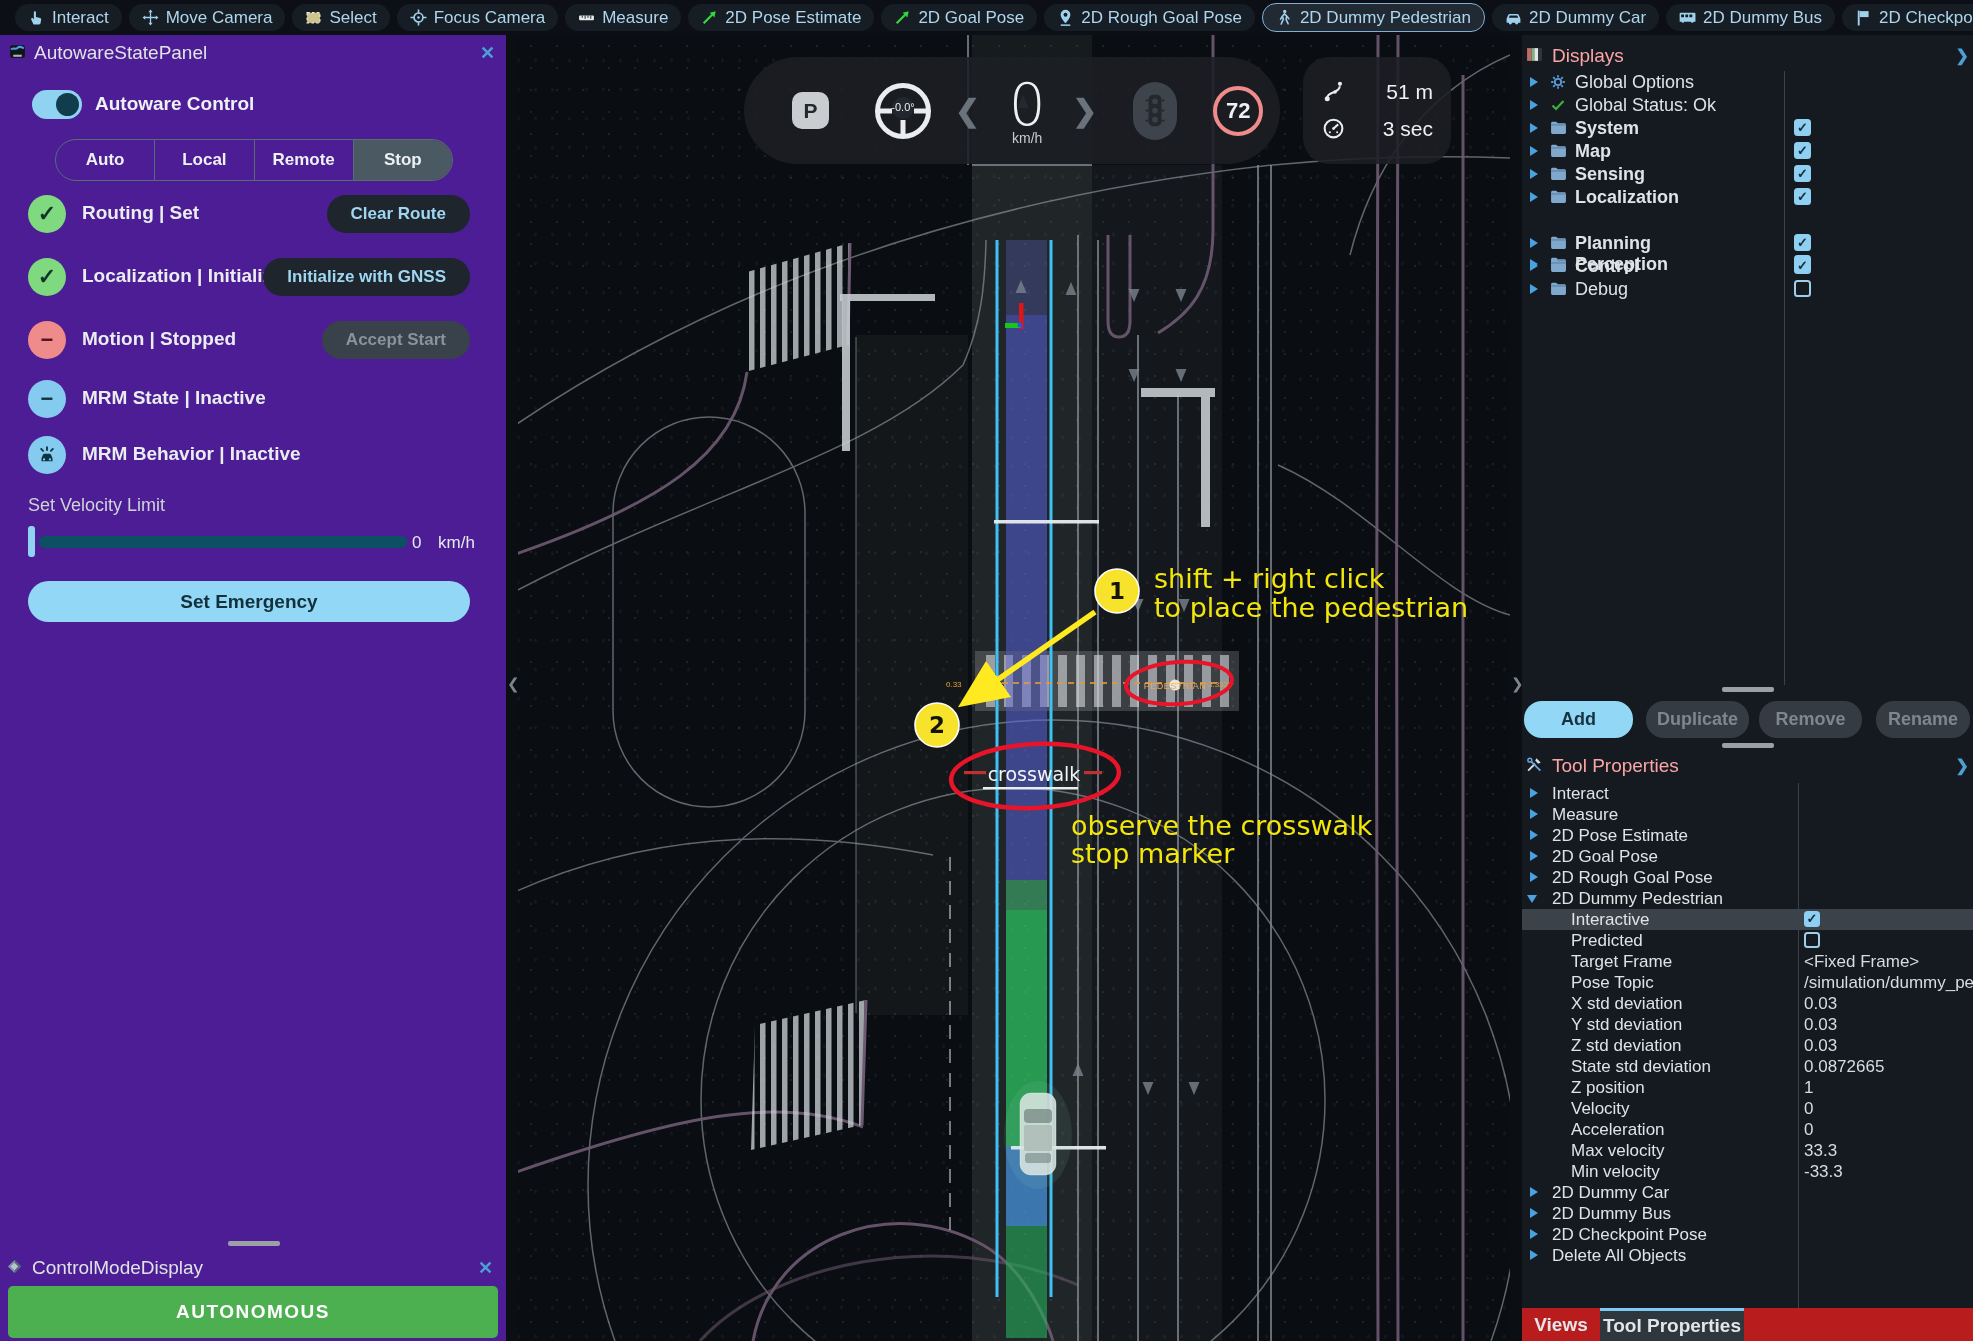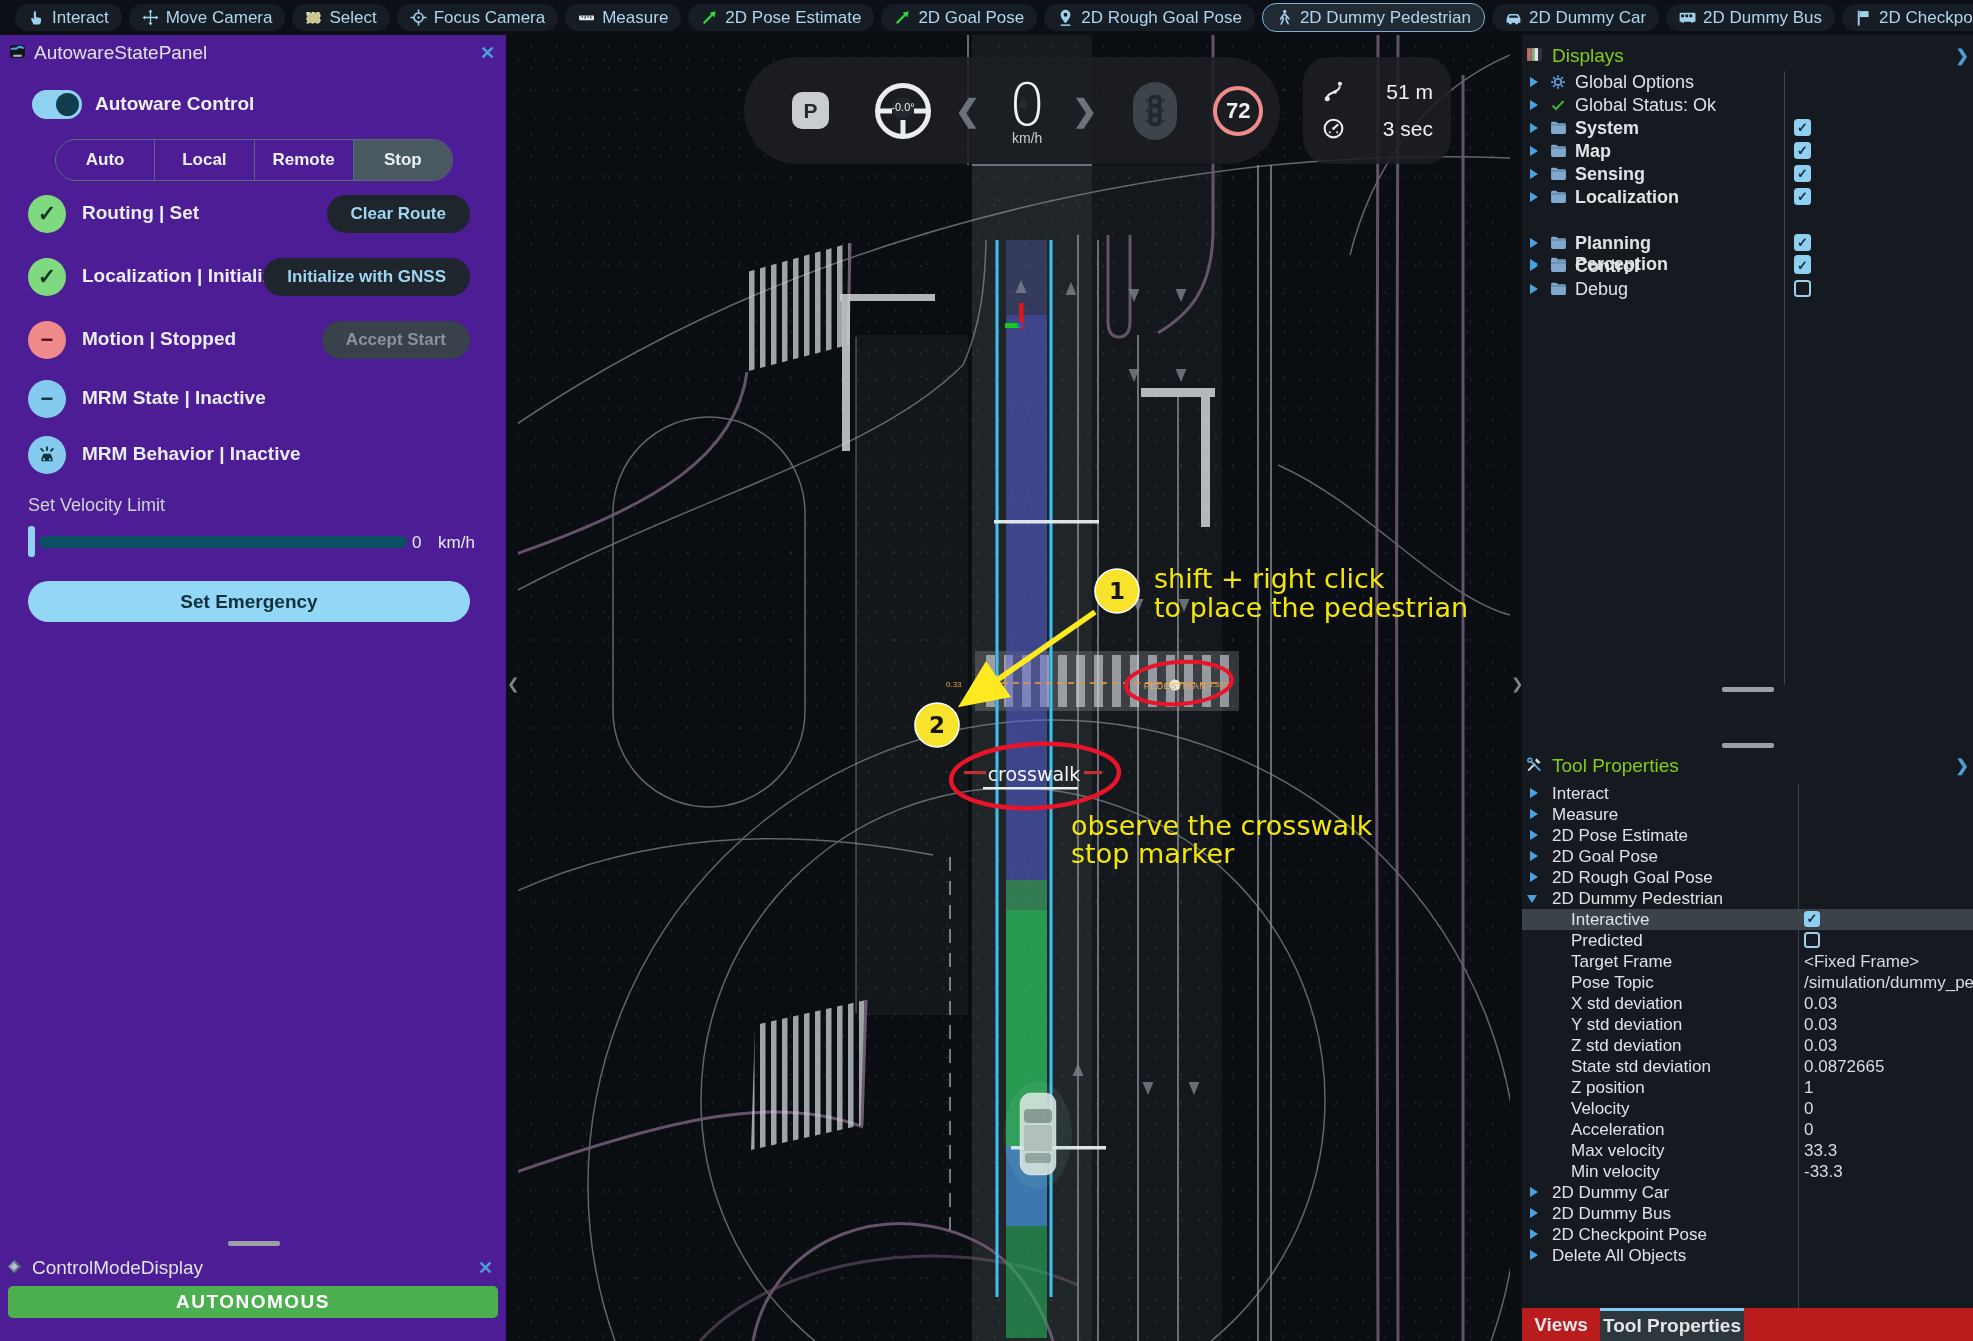--- a/index.html
+++ b/index.html
@@ -66,21 +66,21 @@
   #vel-unit{position:absolute;left:438px;top:498px;font-size:17px;}
   #emergency{position:absolute;left:28px;top:546px;width:442px;height:41px;border:none;
        border-radius:21px;background:#92d7f5;color:#13303c;font-size:19px;font-weight:bold;
        font-family:inherit;cursor:default;}
 
   .hgrab{position:absolute;width:52px;height:5px;border-radius:2px;background:#9aa0a6;cursor:default;}
   #lp-grab{left:228px;top:1206px;}
   #cm-icon{position:absolute;left:7px;top:1224px;}
   #cm-title{left:32px;top:1222px;}
   #cm-close{left:478px;top:1222px;}
-  #autonomous{position:absolute;left:8px;top:1251px;width:490px;height:32px;border:none;
+  #autonomous{position:absolute;left:8px;top:1251px;width:490px;height:52px;border:none;
        border-radius:5px;background:#4caf50;color:#fff;font-size:19px;font-weight:bold;
        letter-spacing:1.5px;font-family:inherit;cursor:default;}
 
   
   .vsplit{width:12px;flex:0 0 auto;background:#0b0e12;position:relative;cursor:col-resize;}
   .vsplit span{position:absolute;top:640px;left:1px;color:#7d858c;font-size:15px;}
 
   
   #viewport{flex:1;position:relative;background:#0a0d11;overflow:hidden;
     background-image:
@@ -112,21 +112,21 @@
   #hud-info{position:absolute;left:785px;top:22px;width:148px;height:107px;border-radius:26px;
        background:rgba(28,31,36,0.88);display:flex;flex-direction:column;justify-content:center;
        gap:8px;padding:0 18px;box-sizing:border-box;}
   .info-row{display:flex;align-items:center;justify-content:space-between;}
   .info-row .val{font-size:21px;color:#eef1f2;}
 
   
   #right-panel{width:451px;flex:0 0 auto;background:#141a20;position:relative;overflow:hidden;}
   .rp-header{position:absolute;left:0;width:100%;height:26px;}
   .rp-header .hicon{position:absolute;left:4px;top:3px;}
-  .rp-header .htitle{position:absolute;left:30px;top:2px;font-size:19px;color:#84cc16;text-align:center;}
+  .rp-header .htitle{position:absolute;left:30px;top:2px;font-size:19px;color:#fca5a5;text-align:center;}
   .rp-header .hchev{position:absolute;right:4px;top:3px;color:#4d9fd6;font-size:16px;font-weight:bold;}
   #displays-header{top:8px;}
   #tp-header{top:718px;}
   #displays-tree{position:absolute;left:0;top:36px;width:100%;height:614px;}
   #displays-tree .coldiv{position:absolute;left:262px;top:0;bottom:0;width:1px;background:#3a4147;}
   .drow{position:absolute;left:0;width:100%;height:23px;font-size:18px;color:#dfe3e6;}
   .exp{position:absolute;left:8px;top:6px;width:0;height:0;
        border-left:8px solid #4aa3e0;border-top:5.5px solid transparent;
        border-bottom:5.5px solid transparent;}
   .exp.open{left:5px;top:8px;border-top:8px solid #4aa3e0;border-left:5.5px solid transparent;
@@ -704,20 +704,26 @@
                 <path d="M1 3c0-.8.6-1.4 1.4-1.4h3.4L7.4 3h6.2c.8 0 1.4.6 1.4 1.4v7.2c0 .8-.6 1.4-1.4 1.4H2.4A1.4 1.4 0 0 1 1 11.6z" fill="#7fa8cc"></path>
                 <path d="M1 4.6h14" stroke="#5a80a2" stroke-width="1"></path>
               </svg>
             </span>
             <span class="dlabel">Debug</span>
             <span class="cb off"></span>
           </div>
         </div>
 
       <div id="rp-grab1" class="hgrab"></div>
+      <div id="rp-buttons">
+          <button class="rbtn primary" style="left: 2px; width: 109px;">Add</button>
+          <button class="rbtn dim" style="left: 124px; width: 103px;">Duplicate</button>
+          <button class="rbtn dim" style="left: 237px; width: 103px;">Remove</button>
+          <button class="rbtn dim" style="left: 354px; width: 94px;">Rename</button>
+        </div>
       <div id="rp-grab2" class="hgrab"></div>
 
       <div id="tp-header" class="rp-header">
         <span class="hicon">
           <svg viewBox="0 0 16 16" width="17" height="17">
               <path d="M2 13.8 8.5 7.3" stroke="#d9dee2" stroke-width="1.7"></path>
               <path d="M9.8 2.2l4 4-2.3 1.1-2.8-2.8z" fill="#d9dee2"></path>
               <path d="M13.5 13.8 4.6 4.9" stroke="#6aa7d8" stroke-width="1.7"></path>
               <circle cx="3.6" cy="3.9" r="1.8" fill="none" stroke="#6aa7d8" stroke-width="1.4"></circle>
             </svg>

